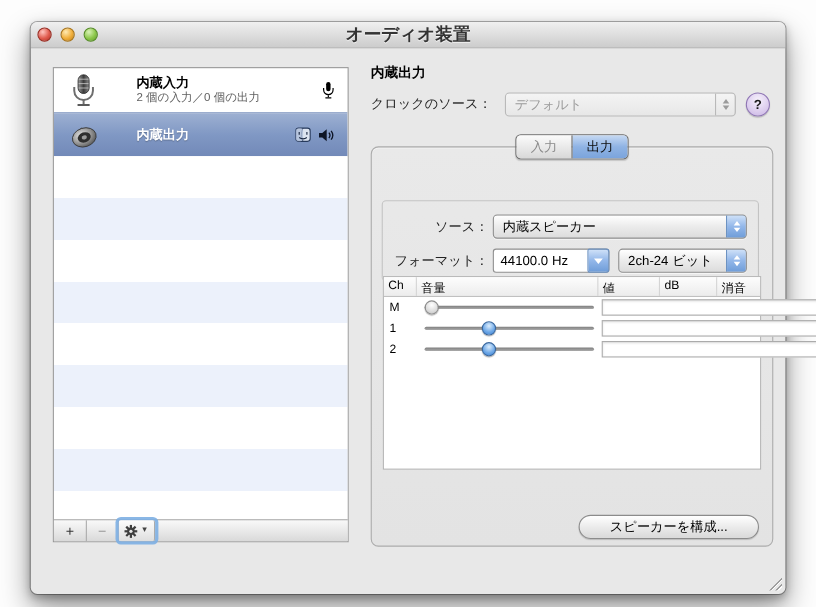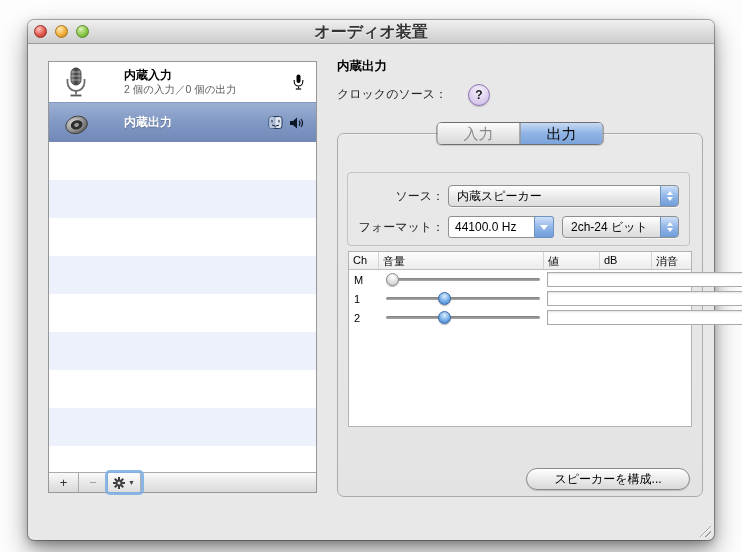--- a/index.html
+++ b/index.html
@@ -106,26 +106,26 @@
     position:absolute; left:309px; top:113px; width:366px; height:364px;
     border:1px solid #ababab; border-radius:7px;
     background:linear-gradient(#e9e9e9,#e3e3e3);
     box-shadow:inset 0 1px 0 rgba(255,255,255,.5);
   }
   .segmented {
     position:absolute; left:50%; top:-12px; transform:translateX(-50%);
     display:flex; height:23px; border:1px solid #6f6f6f; border-radius:5px; overflow:hidden;
     box-shadow:0 1px 1px rgba(0,0,0,.15);
   }
-  .seg { padding:0 26px; font-size:15px; line-height:21px; }
+  .seg { padding:0 13px; font-size:12px; line-height:21px; }
   .seg.input { background:linear-gradient(#fbfbfb,#d8d8d8); color:#8a8a8a; }
   .seg.output { background:linear-gradient(#c6d9f3,#8fb3e4 50%,#7ba4dc); color:#0d0d0d; border-left:1px solid #6f6f6f; }
 
   .fieldset {
-    position:absolute; left:9px; top:38px; width:343px; height:74px;
+    position:absolute; left:9px; top:48px; width:343px; height:74px;
     border:1px solid #c3c3c3; border-radius:4px;
   }
   .fs-row { position:absolute; left:0; right:10px; height:22px; display:flex; align-items:center; }
   .fs-row.src { top:12px; }
   .fs-row.fmt { top:43px; }
   .fs-row .form-label { flex:0 0 96px; text-align:right; }
   .src-popup { flex:1; margin-left:4px; }
   .combo { position:relative; width:106px; height:22px; margin-left:4px;
     border:1px solid #8f8f8f; border-radius:3px; background:#fff;
     font-size:12px; line-height:20px; padding:0 24px 4px 6px; }
@@ -279,20 +279,27 @@
         </svg>
         <span class="gear-arrow">▼</span>
       </button>
     </div>
   </div>
 
   <div class="main-title">内蔵出力</div>
 
   <div class="clock-row">
     <span class="form-label">クロックのソース：</span>
+    <div class="popup disabled clock-popup">
+      <span>デフォルト</span>
+      <span class="cap">
+          <i class="arr-up"></i>
+          <i class="arr-dn"></i>
+        </span>
+    </div>
     <button class="help-btn" style="padding:0;">?</button>
   </div>
 
   <div class="groupbox">
     <div class="segmented">
       <span class="seg input">入力</span>
       <span class="seg output">出力</span>
     </div>
 
     <div class="fieldset">

